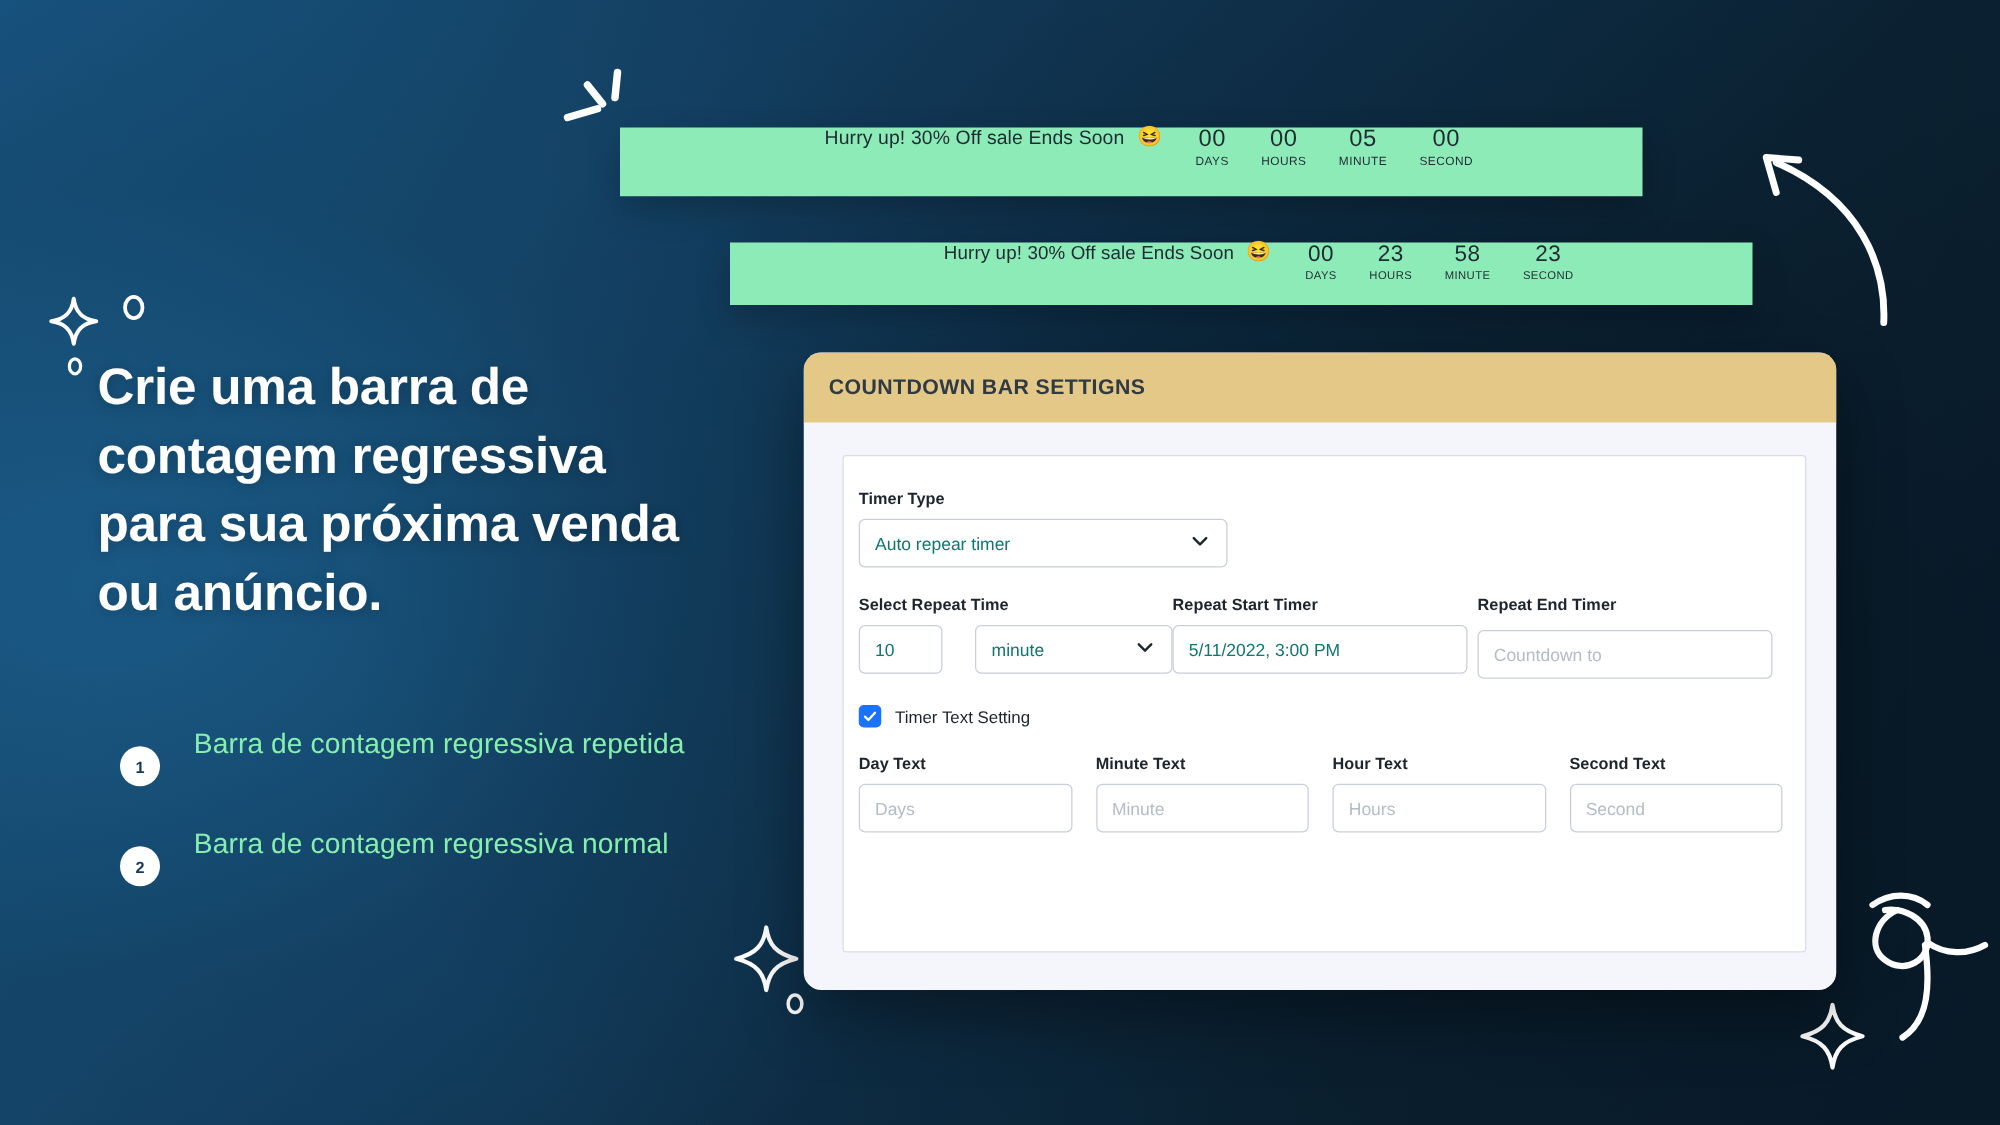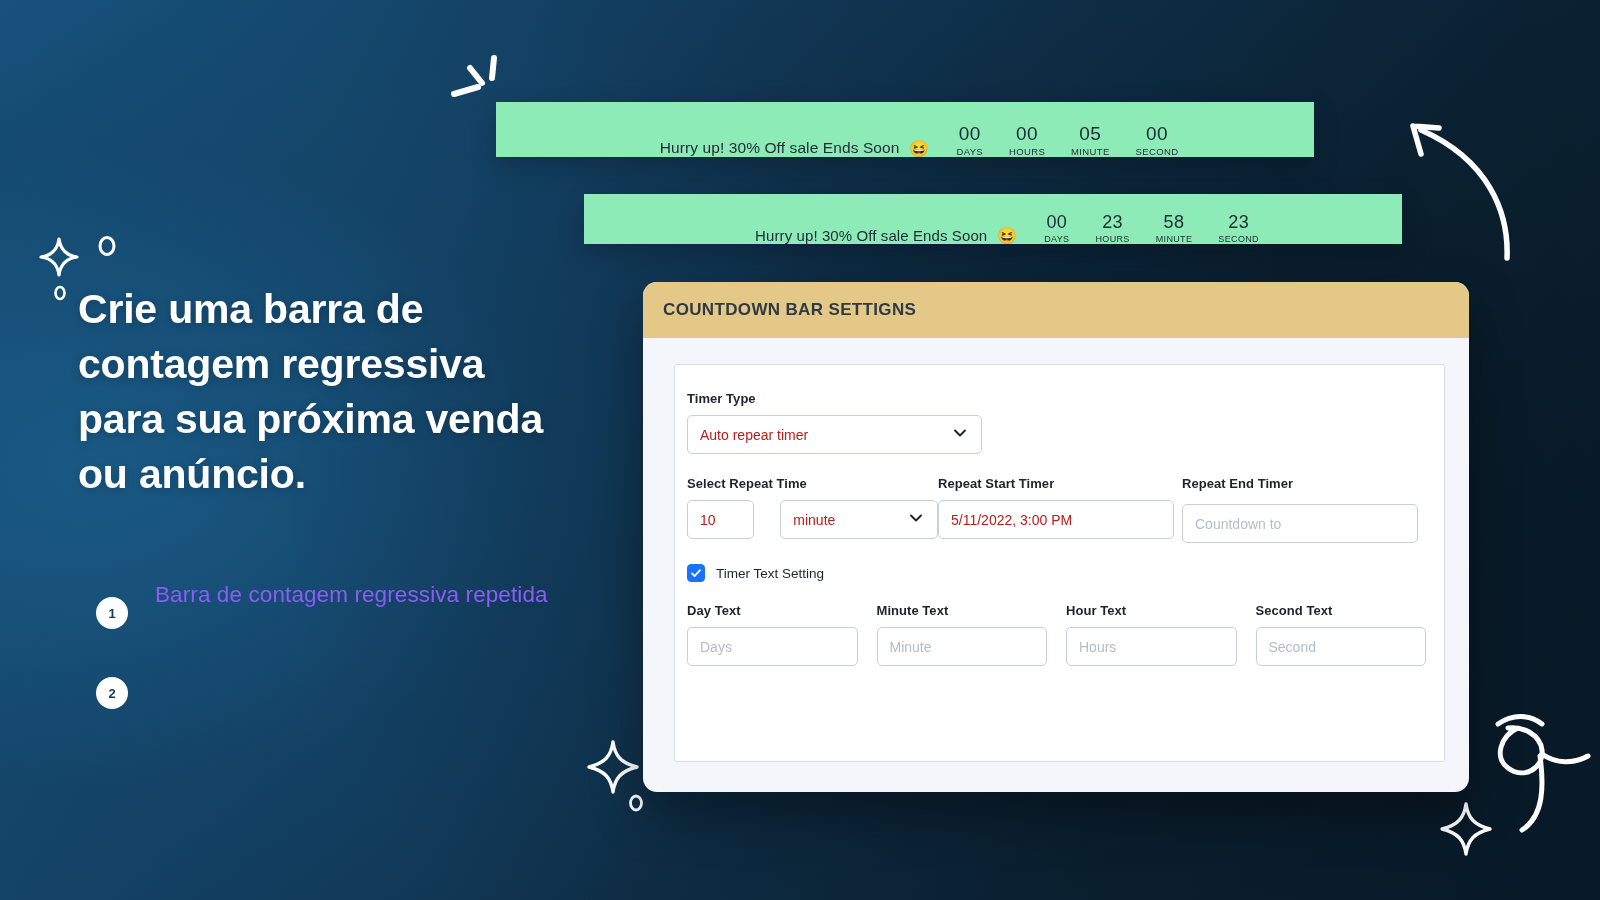--- a/index.html
+++ b/index.html
@@ -25,21 +25,21 @@
   
   .deco { position: absolute; pointer-events: none; }
   .deco svg { display: block; overflow: visible; }
   .stroke { fill: none; stroke: #ffffff; stroke-linecap: round; stroke-linejoin: round; }
 
   
   .cd-bar {
     position: absolute;
     background: #8debb8;
     display: flex;
-    align-items: flex-end;
+    align-items: flex-start;
     justify-content: center;
     gap: 0;
     box-shadow: 0 10px 26px rgba(0,0,0,0.22);
     padding-left: 41px;
   }
   #cd-bar-1 { left: 496px; top: 102px; width: 818px; height: 55px; }
   #cd-bar-2 { left: 584px; top: 194px; width: 818px; height: 50px; }
 
   .cd-msg {
     color: #1d2b32;
@@ -77,21 +77,21 @@
   .feat-num {
     flex: none;
     width: 32px; height: 32px; border-radius: 50%;
     background: #ffffff; color: #123a5a;
     font-size: 13px; font-weight: 700;
     display: flex; align-items: center; justify-content: center;
     margin-top: 22px;
   }
   .feat-txt {
     margin-left: 27px;
-    color: #8b5cf6;
+    color: #86efac;
     font-size: 22.5px;
     line-height: 1.75;
     font-weight: 400;
     letter-spacing: 0.1px;
   }
 
   
   #panel {
     position: absolute; left: 643px; top: 282px; width: 826px; height: 510px;
     background: #f4f6fc;
@@ -133,21 +133,21 @@
   .inp {
     height: 39px;
     border: 1px solid #c9cfda;
     border-radius: 5px;
     background: #ffffff;
     display: flex; align-items: center;
     padding: 0 12px;
     font-size: 14px;
     color: #5f6a78;
   }
-  .inp.filled { color: #b91c1c; }
+  .inp.filled { color: #0f766e; }
   .inp .ph { color: #b4bcc8; }
   .inp .chev { margin-left: auto; }
 
   .row { display: flex; }
 
   #timer-type-field { width: 295px; margin-bottom: 22px; }
 
   #repeat-row { gap: 0; margin-bottom: 21px; }
   #repeat-time-col { width: 251px; }
   #repeat-time-inputs { display: flex; gap: 26px; align-items: center; }
@@ -283,20 +283,21 @@
 
 <h1 id="headline">Crie uma barra de contagem regressiva para sua próxima venda ou anúncio.</h1>
 
 <div id="feature-list">
   <div class="feat">
     <div class="feat-num">1</div>
     <div class="feat-txt">Barra de contagem regressiva repetida</div>
   </div>
   <div class="feat">
     <div class="feat-num">2</div>
+    <div class="feat-txt">Barra de contagem regressiva normal</div>
   </div>
 </div>
 
 <div id="panel">
 
   <div id="panel-header">
     <span id="panel-title">COUNTDOWN BAR SETTIGNS</span>
   </div>
 
   <div id="panel-body">

